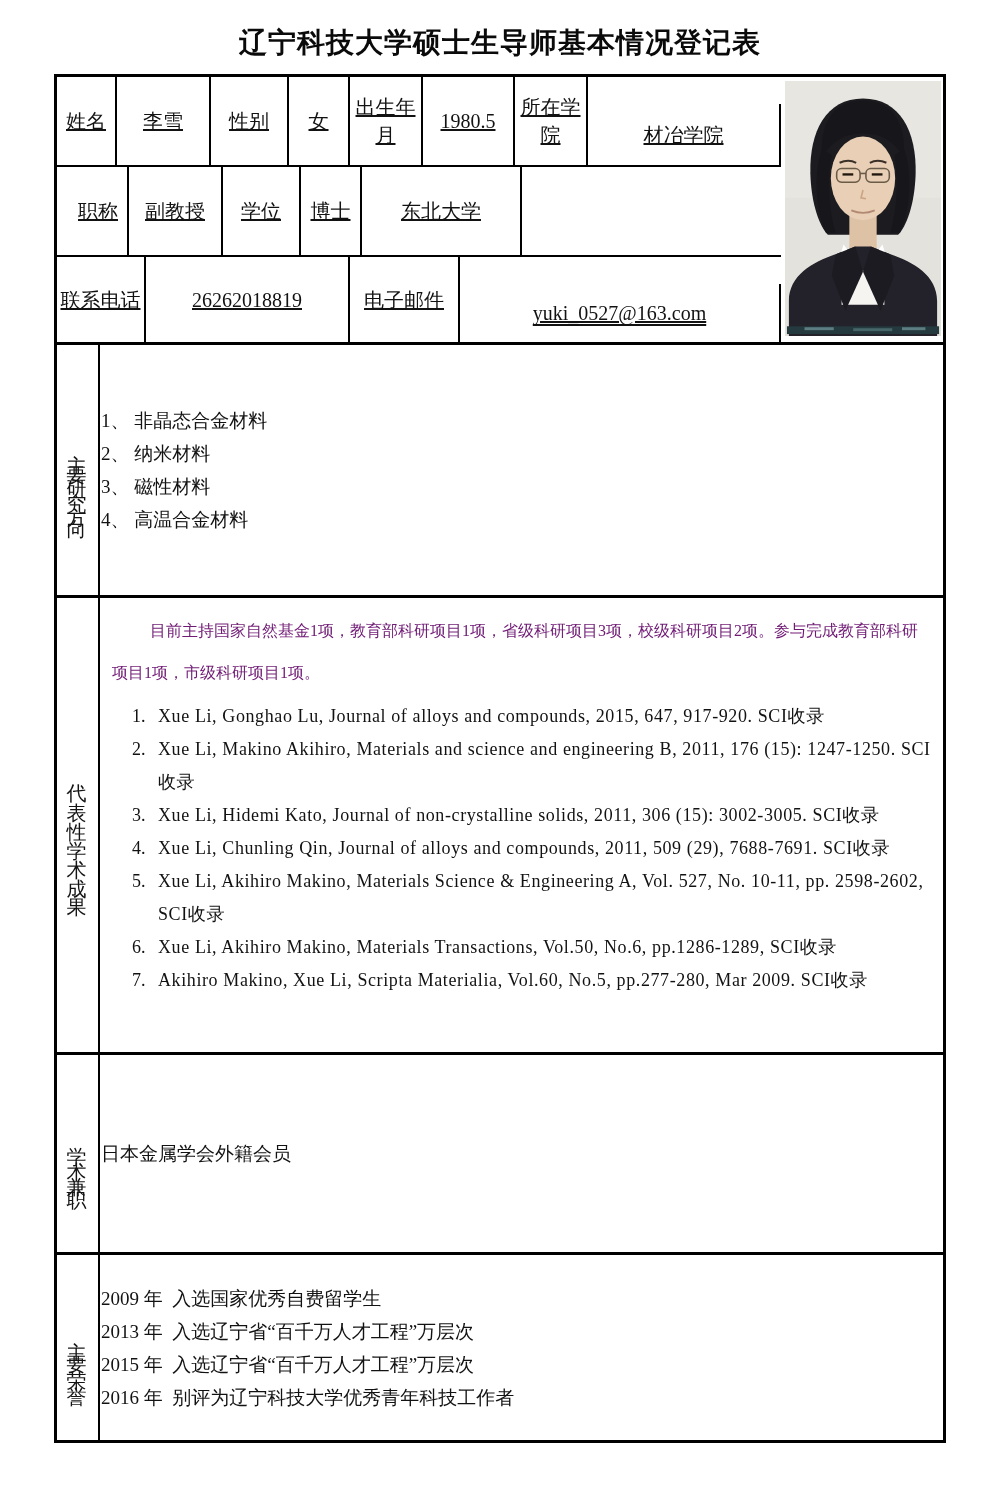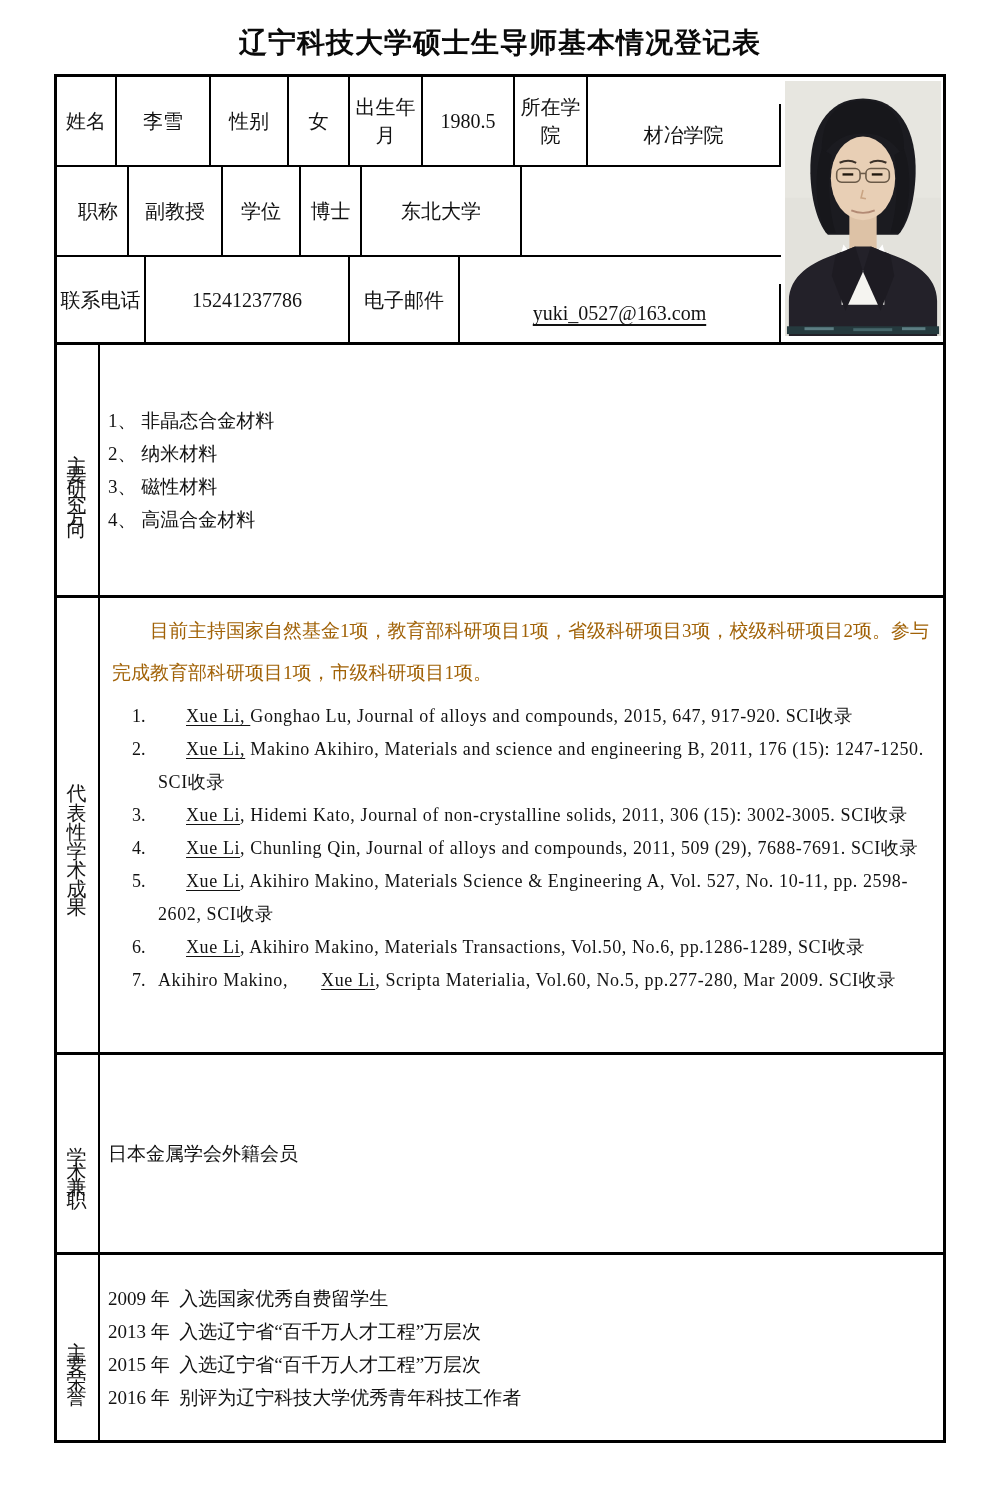--- a/index.html
+++ b/index.html
@@ -8,21 +8,21 @@
   body { position:relative; overflow:hidden; }
 
   .doc-title { position:absolute; top:24px; left:0; width:1000px; text-align:center;
     font-family:"Liberation Sans","DejaVu Sans",sans-serif;
     font-size:28px; font-weight:bold; letter-spacing:1px; color:#0a0a0a; }
 
   .reg-table { position:absolute; left:54px; top:74px; width:892px; height:1369px;
     border:3px solid #000; background:#fff; display:flex; flex-direction:column; }
 
   
-  .top-block { display:flex; height:268px; border-bottom:3px solid #000; }
+  .top-block { display:flex; height:268px; border-bottom:3px solid #000;text-decoration:underline; }
   .top-left { width:724px; display:flex; flex-direction:column; }
   .r { display:flex; }
   .r1 { height:90px; border-bottom:2px solid #000; }
   .r2 { height:90px; border-bottom:2px solid #000;padding-left:12px; }
   .r3 { flex:1; }
   .c { border-right:2px solid #000; display:flex; align-items:center; justify-content:center;
        text-align:center; font-size:20px; line-height:28px; padding:2px; }
   .c.last { border-right:2px solid #000;margin-top:27px; }
   .w60{width:60px}.w94{width:94px}.w78{width:78px}.w61{width:61px}.w73{width:73px}
   .w87{width:92px}.w160{width:160px}.w89{width:89px}.w204{width:204px}.w110{width:110px}
@@ -40,32 +40,32 @@
   .sec.sec-honor    { flex:1; border-bottom:none; }
   .label-cell { width:43px; border-right:2px solid #000; display:flex;
                 align-items:center; justify-content:center; }
   .vlabel { writing-mode:vertical-lr; text-orientation:upright; font-size:20px; color:#141414; }
   .ls6 { letter-spacing:13px; padding-top:13px; }
   .ls7 { letter-spacing:19px; padding-top:19px; }
   .ls4 { letter-spacing:15px; padding-top:15px; }
   .content-cell { flex:1; overflow:hidden; }
 
   .center-col { display:flex; flex-direction:column; justify-content:center;
-                padding-left:8px; }
+                padding-left:1px; }
   .line-19 { font-size:19px; line-height:33px; white-space:pre-wrap; color:#121212; }
 
   
   .achv-content { padding:12px 10px 0 12px; }
-  .achv-intro { font-size:19px; line-height:42px; text-indent:38px; margin-bottom:6px;
-                color:#a16207; }
+  .achv-intro { font-size:16px; line-height:42px; text-indent:38px; margin-bottom:6px;
+                color:#701a75; }
   .pub-list { list-style:none; }
   .pub-list li { position:relative; padding-left:46px; font-size:18px; line-height:33px;
                  letter-spacing:0.6px; color:#121212; }
   .pub-num { position:absolute; left:20px; letter-spacing:0; }
-  .u { text-decoration:underline; text-underline-offset:3px;margin-left:28px; }
+  .u { text-underline-offset:3px; }
 </style>
 </head>
 <body>
 
 <div class="doc-title">辽宁科技大学硕士生导师基本情况登记表</div>
 
 <div class="reg-table">
 
   <div class="top-block">
     <div class="top-left">
@@ -81,21 +81,21 @@
       </div>
       <div class="r r2">
         <div class="c w60">职称</div>
         <div class="c w94">副教授</div>
         <div class="c w78">学位</div>
         <div class="c w61">博士</div>
         <div class="c w160">东北大学</div>
       </div>
       <div class="r r3">
         <div class="c w89">联系电话</div>
-        <div class="c w204">15241237786</div>
+        <div class="c w204">26262018819</div>
         <div class="c w110">电子邮件</div>
         <div class="c cf last">
           <span class="email-text">yuki_0527@163.com</span>
         </div>
       </div>
     </div>
 
     <div class="photo-cell">
       <svg viewBox="0 0 160 262" preserveAspectRatio="none">
         <rect x="0" y="0" width="160" height="262" fill="#e3e2dc"></rect>

